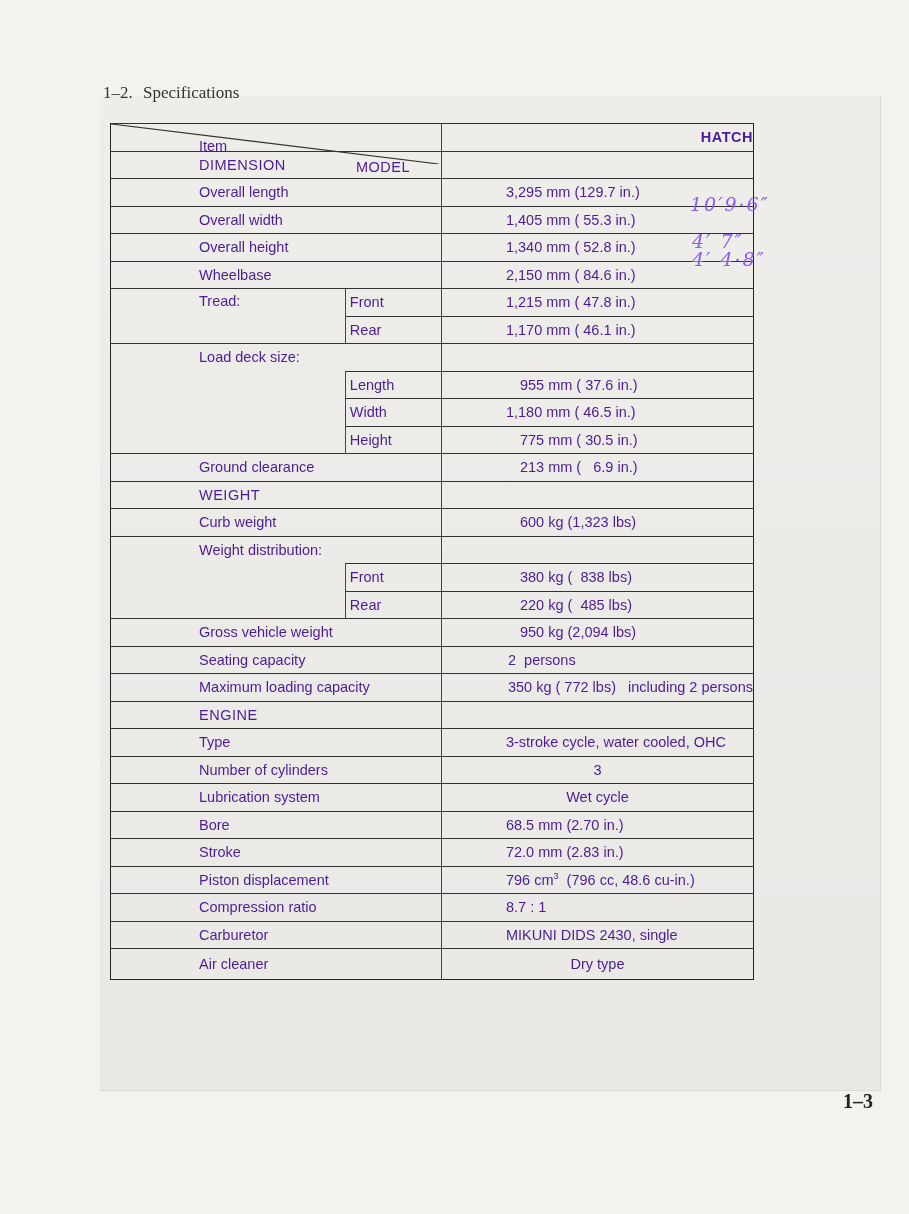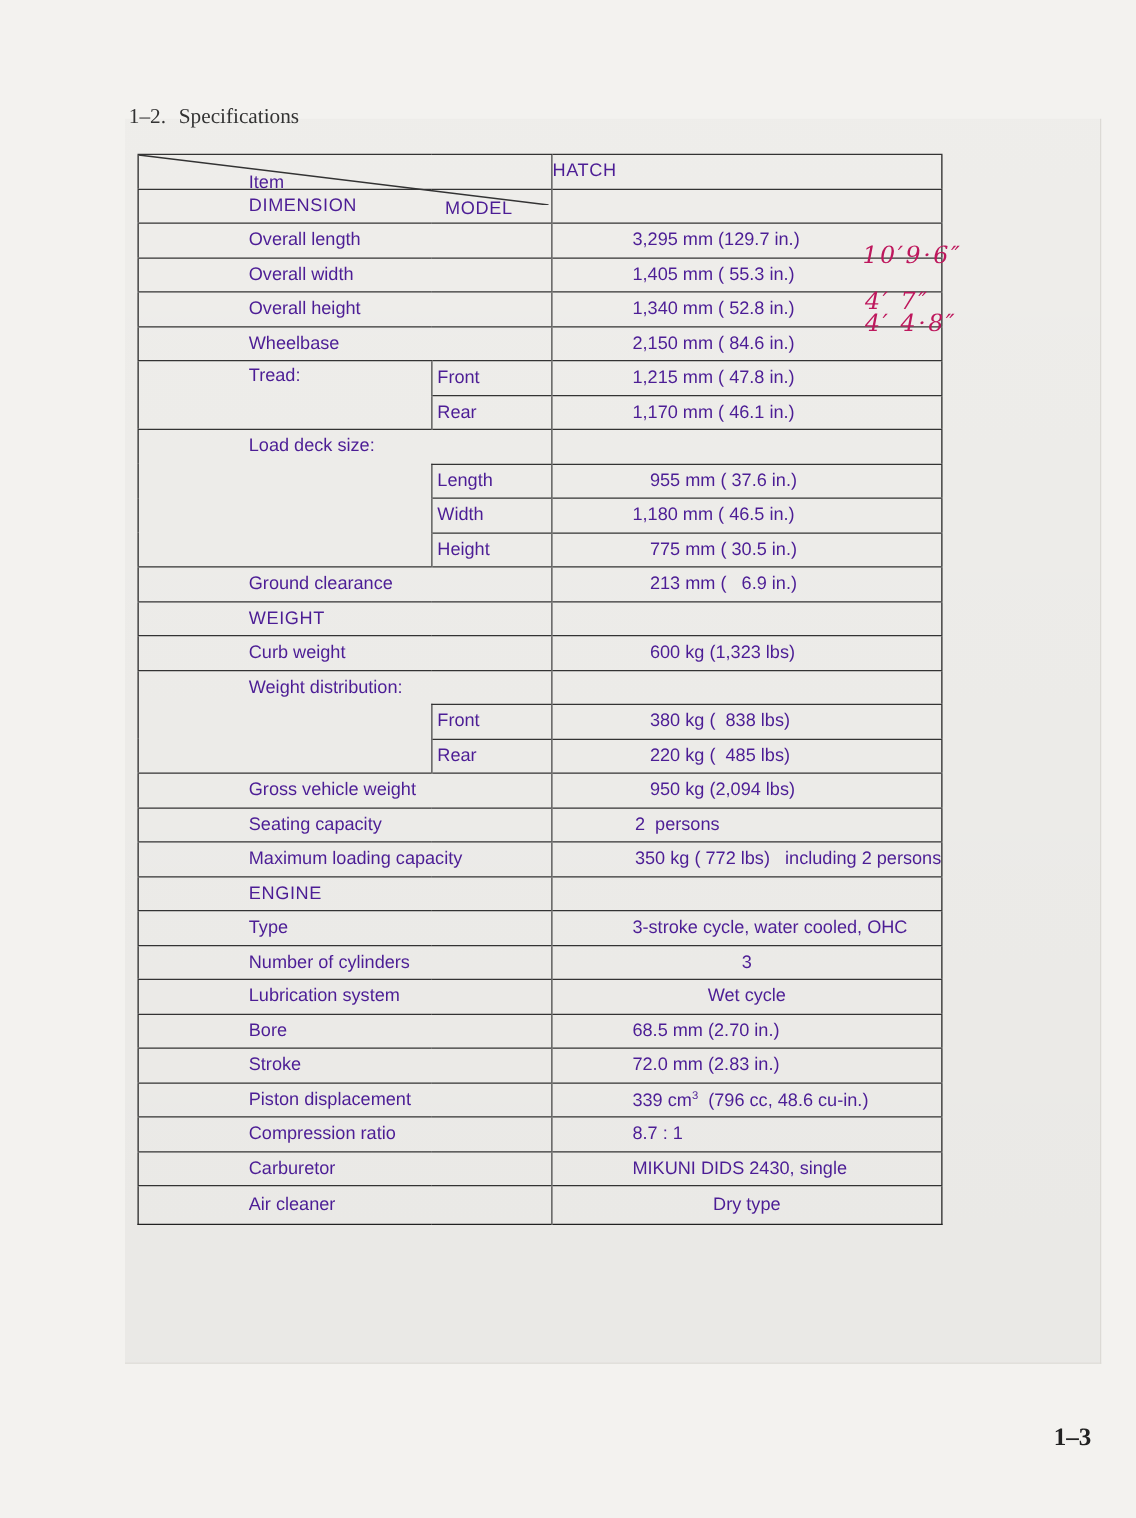--- a/index.html
+++ b/index.html
@@ -40,29 +40,29 @@
   .c-val.center { padding-left: 0 !important; text-align: center; }
   .hdr td { height: 38px; }
   .hdr .diag {
     position: relative; width: 328px;
     background: linear-gradient(to top right, transparent calc(50% - 0.7px), #333 50%, transparent calc(50% + 0.7px));
     background: none;
   }
   .diag svg { position: absolute; left: 0; top: 0; }
   .hdr .item-lbl { position: absolute; left: 88px; top: 14px; }
   .hdr .model-lbl { position: absolute; left: 245px; top: 8px; letter-spacing: 0.5px; margin-top: 27px; }
-  .hdr .hatch { text-align: left; border-left: 1.2px solid #444; letter-spacing: 0.5px; }
+  .hdr .hatch { text-align: right; border-left: 1.2px solid #444; letter-spacing: 0.5px; font-weight: bold; }
   .section-row td { letter-spacing: 0.5px; }
   .thick td { border-top: 2px solid #222; }
   .handnote {
     position: absolute; font-family: "DejaVu Serif", serif; font-style: italic;
-    font-size: 19px; color: #be185d; letter-spacing: 2px;
+    font-size: 19px; color: #8b5cf6; letter-spacing: 2px;
   }
   .page-num {
-    position: absolute; left: 843px; top: 1139px;
+    position: absolute; left: 843px; top: 1090px;
     font-family: "Liberation Serif", serif; font-weight: bold; font-size: 20px; color: #222;
   }
   sup { font-size: 9px; }
 </style>
 </head>
 <body>
 
 <div class="ghost"></div>
 
 <div class="club-header">
@@ -187,21 +187,21 @@
   <tr>
     <td class="c-item" colspan="2">Bore</td>
     <td class="c-val">68.5 mm (2.70 in.)</td>
   </tr>
   <tr>
     <td class="c-item" colspan="2">Stroke</td>
     <td class="c-val">72.0 mm (2.83 in.)</td>
   </tr>
   <tr>
     <td class="c-item" colspan="2">Piston displacement</td>
-    <td class="c-val" style="white-space:pre"><span>339 cm</span><sup>3</sup><span>  (796 cc, 48.6 cu-in.)</span></td>
+    <td class="c-val" style="white-space:pre"><span>796 cm</span><sup>3</sup><span>  (796 cc, 48.6 cu-in.)</span></td>
   </tr>
   <tr>
     <td class="c-item" colspan="2">Compression ratio</td>
     <td class="c-val">8.7 : 1</td>
   </tr>
   <tr>
     <td class="c-item" colspan="2">Carburetor</td>
     <td class="c-val">MIKUNI DIDS 2430, single</td>
   </tr>
   <tr>

